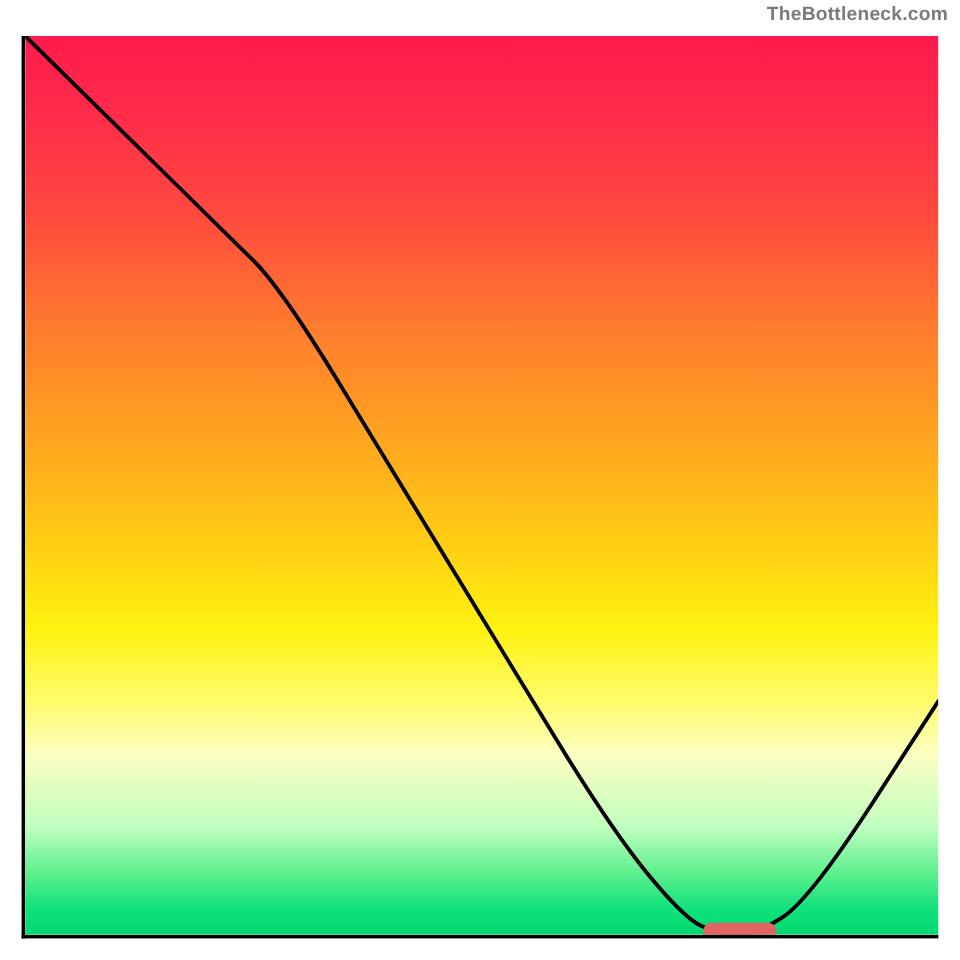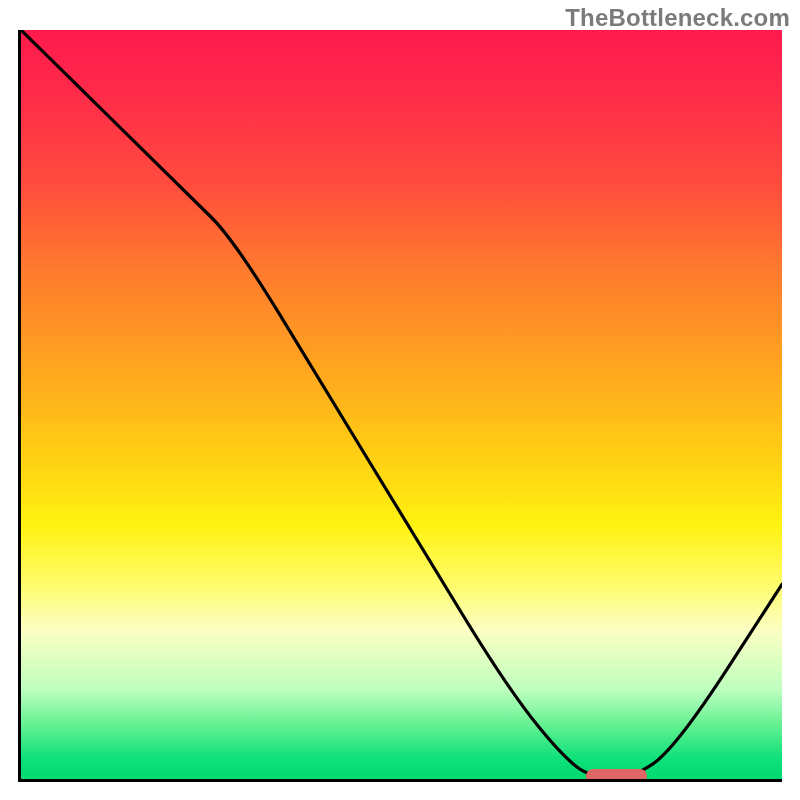--- a/index.html
+++ b/index.html
@@ -44,21 +44,21 @@
       #60f090 93%,
       #12e27c 97%,
       #00d870 100%
     );
   }
   .watermark {
     position: absolute;
     top: 4px;
     right: 10px;
     font-family: Arial, Helvetica, sans-serif;
-    font-size: 24px;
+    font-size: 16px;
     font-weight: 600;
     color: #7b7b7b;
     letter-spacing: 0.2px;
   }
   .curve-svg {
     position: absolute;
     inset: 0;
     width: 100%;
     height: 100%;
   }

